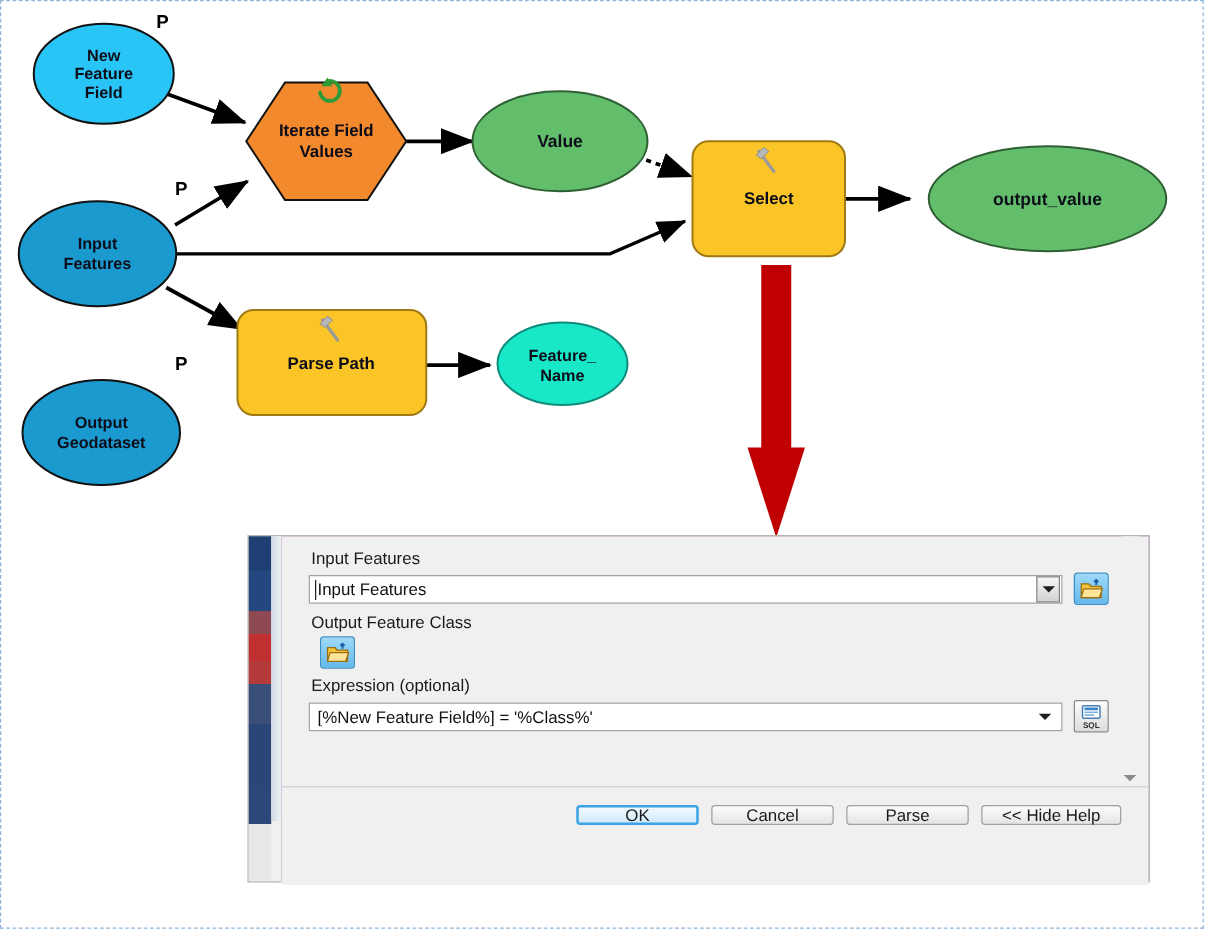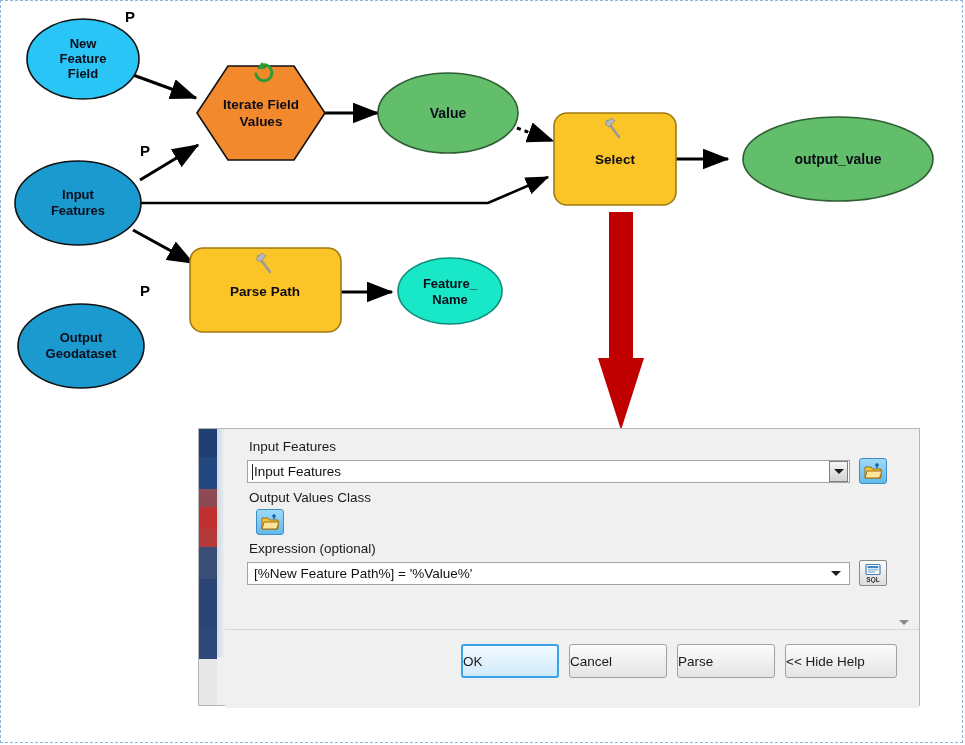--- a/index.html
+++ b/index.html
@@ -229,29 +229,29 @@
     top: 14px;
     left: 0;
     right: 14px;
     display: flex;
     justify-content: flex-end;
     gap: 10px;
     padding-right: 8px;
   }
   .dlg-btn {
     min-width: 98px;
-    height: 34px;
+    height: 16px;
     font-size: 13.5px;
     color: #1a1a1a;
     background: linear-gradient(to bottom, #fcfcfc, #e4e4e4);
     border: 1px solid #a0a0a0;
     border-radius: 3px;
     display: flex;
     align-items: center;
-    justify-content: flex-start;
+    justify-content: center;
     box-sizing: border-box;
   }
   .dlg-btn.primary {
     border: 2px solid #3aa3e8;
     background: linear-gradient(to bottom, #f2fbff, #cfe9fa);
   }
   .dlg-btn.wide { min-width: 112px; }
 
   
   #page-bottom {
@@ -394,35 +394,35 @@
         </div>
         <div class="side-btn browse-btn">
           <svg width="19" height="17" viewBox="0 0 19 17" xmlns="http://www.w3.org/2000/svg">
             <path d="M1 4 L7 4 L8.6 6 L17 6 L17 15 L1 15 Z" fill="#f5c43a" stroke="#9a6f12" stroke-width="1"></path>
             <path d="M3 8 L18 8 L15.5 15 L1 15 Z" fill="#ffe49a" stroke="#9a6f12" stroke-width="1"></path>
             <path d="M13 1 L13 5 M11.4 2.6 L13 1 L14.6 2.6" stroke="#1c5fa8" stroke-width="1.6" fill="none"></path>
           </svg>
         </div>
       </div>
 
-      <div class="field-label">Output Values Class</div>
+      <div class="field-label">Output Feature Class</div>
       <div class="field-row">
         <div class="side-btn browse-btn">
           <svg width="19" height="17" viewBox="0 0 19 17" xmlns="http://www.w3.org/2000/svg">
             <path d="M1 4 L7 4 L8.6 6 L17 6 L17 15 L1 15 Z" fill="#f5c43a" stroke="#9a6f12" stroke-width="1"></path>
             <path d="M3 8 L18 8 L15.5 15 L1 15 Z" fill="#ffe49a" stroke="#9a6f12" stroke-width="1"></path>
             <path d="M13 1 L13 5 M11.4 2.6 L13 1 L14.6 2.6" stroke="#1c5fa8" stroke-width="1.6" fill="none"></path>
           </svg>
         </div>
       </div>
 
       <div class="field-label">Expression (optional)</div>
       <div class="field-row">
         <div class="input-box">
-          <span class="input-text">[%New Feature Path%] = '%Value%'</span>
+          <span class="input-text">[%New Feature Field%] = '%Class%'</span>
           <div class="combo-btn-flat">
             <span class="tri-down"></span>
           </div>
         </div>
         <div class="side-btn sql-btn">
           <svg width="20" height="20" viewBox="0 0 20 20" xmlns="http://www.w3.org/2000/svg">
             <rect x="3" y="1.5" width="14" height="10" rx="1" fill="#ffffff" stroke="#4a7fb5" stroke-width="1.2"></rect>
             <rect x="4.6" y="3" width="10.8" height="2.2" fill="#3f86c6"></rect>
             <rect x="4.6" y="6.2" width="10.8" height="1.3" fill="#7fb4dd"></rect>
             <rect x="4.6" y="8.4" width="7.6" height="1.3" fill="#7fb4dd"></rect>

